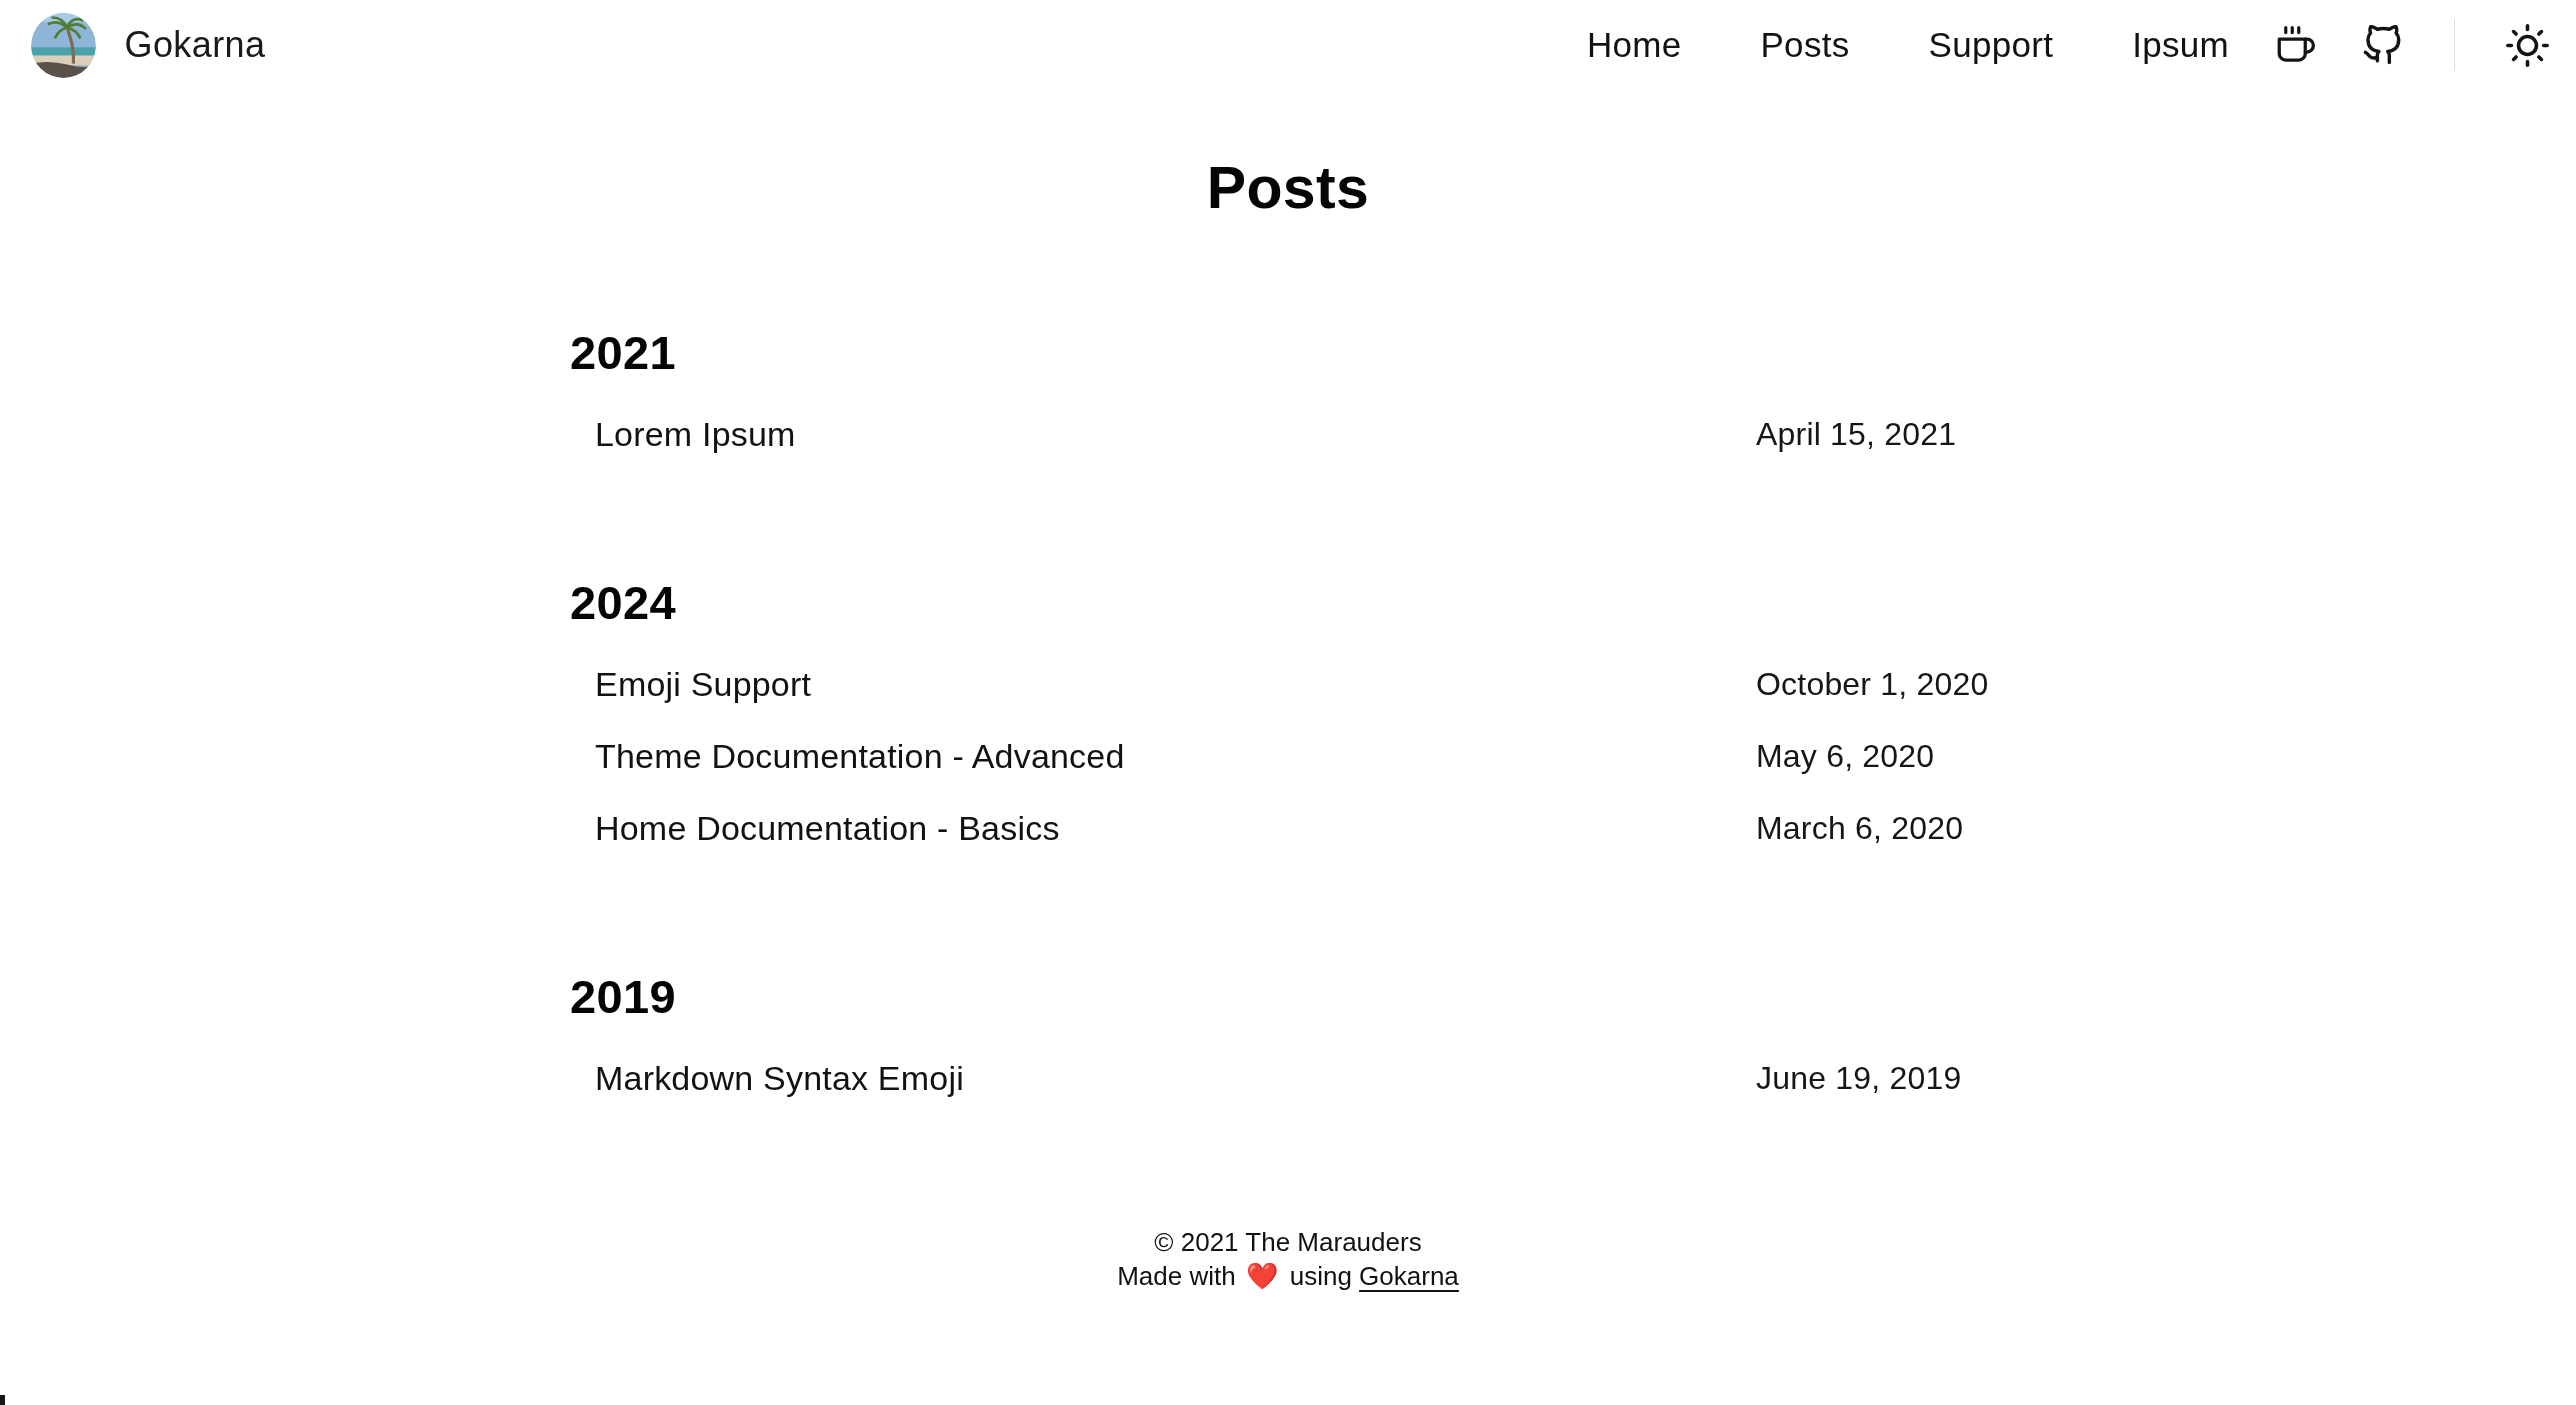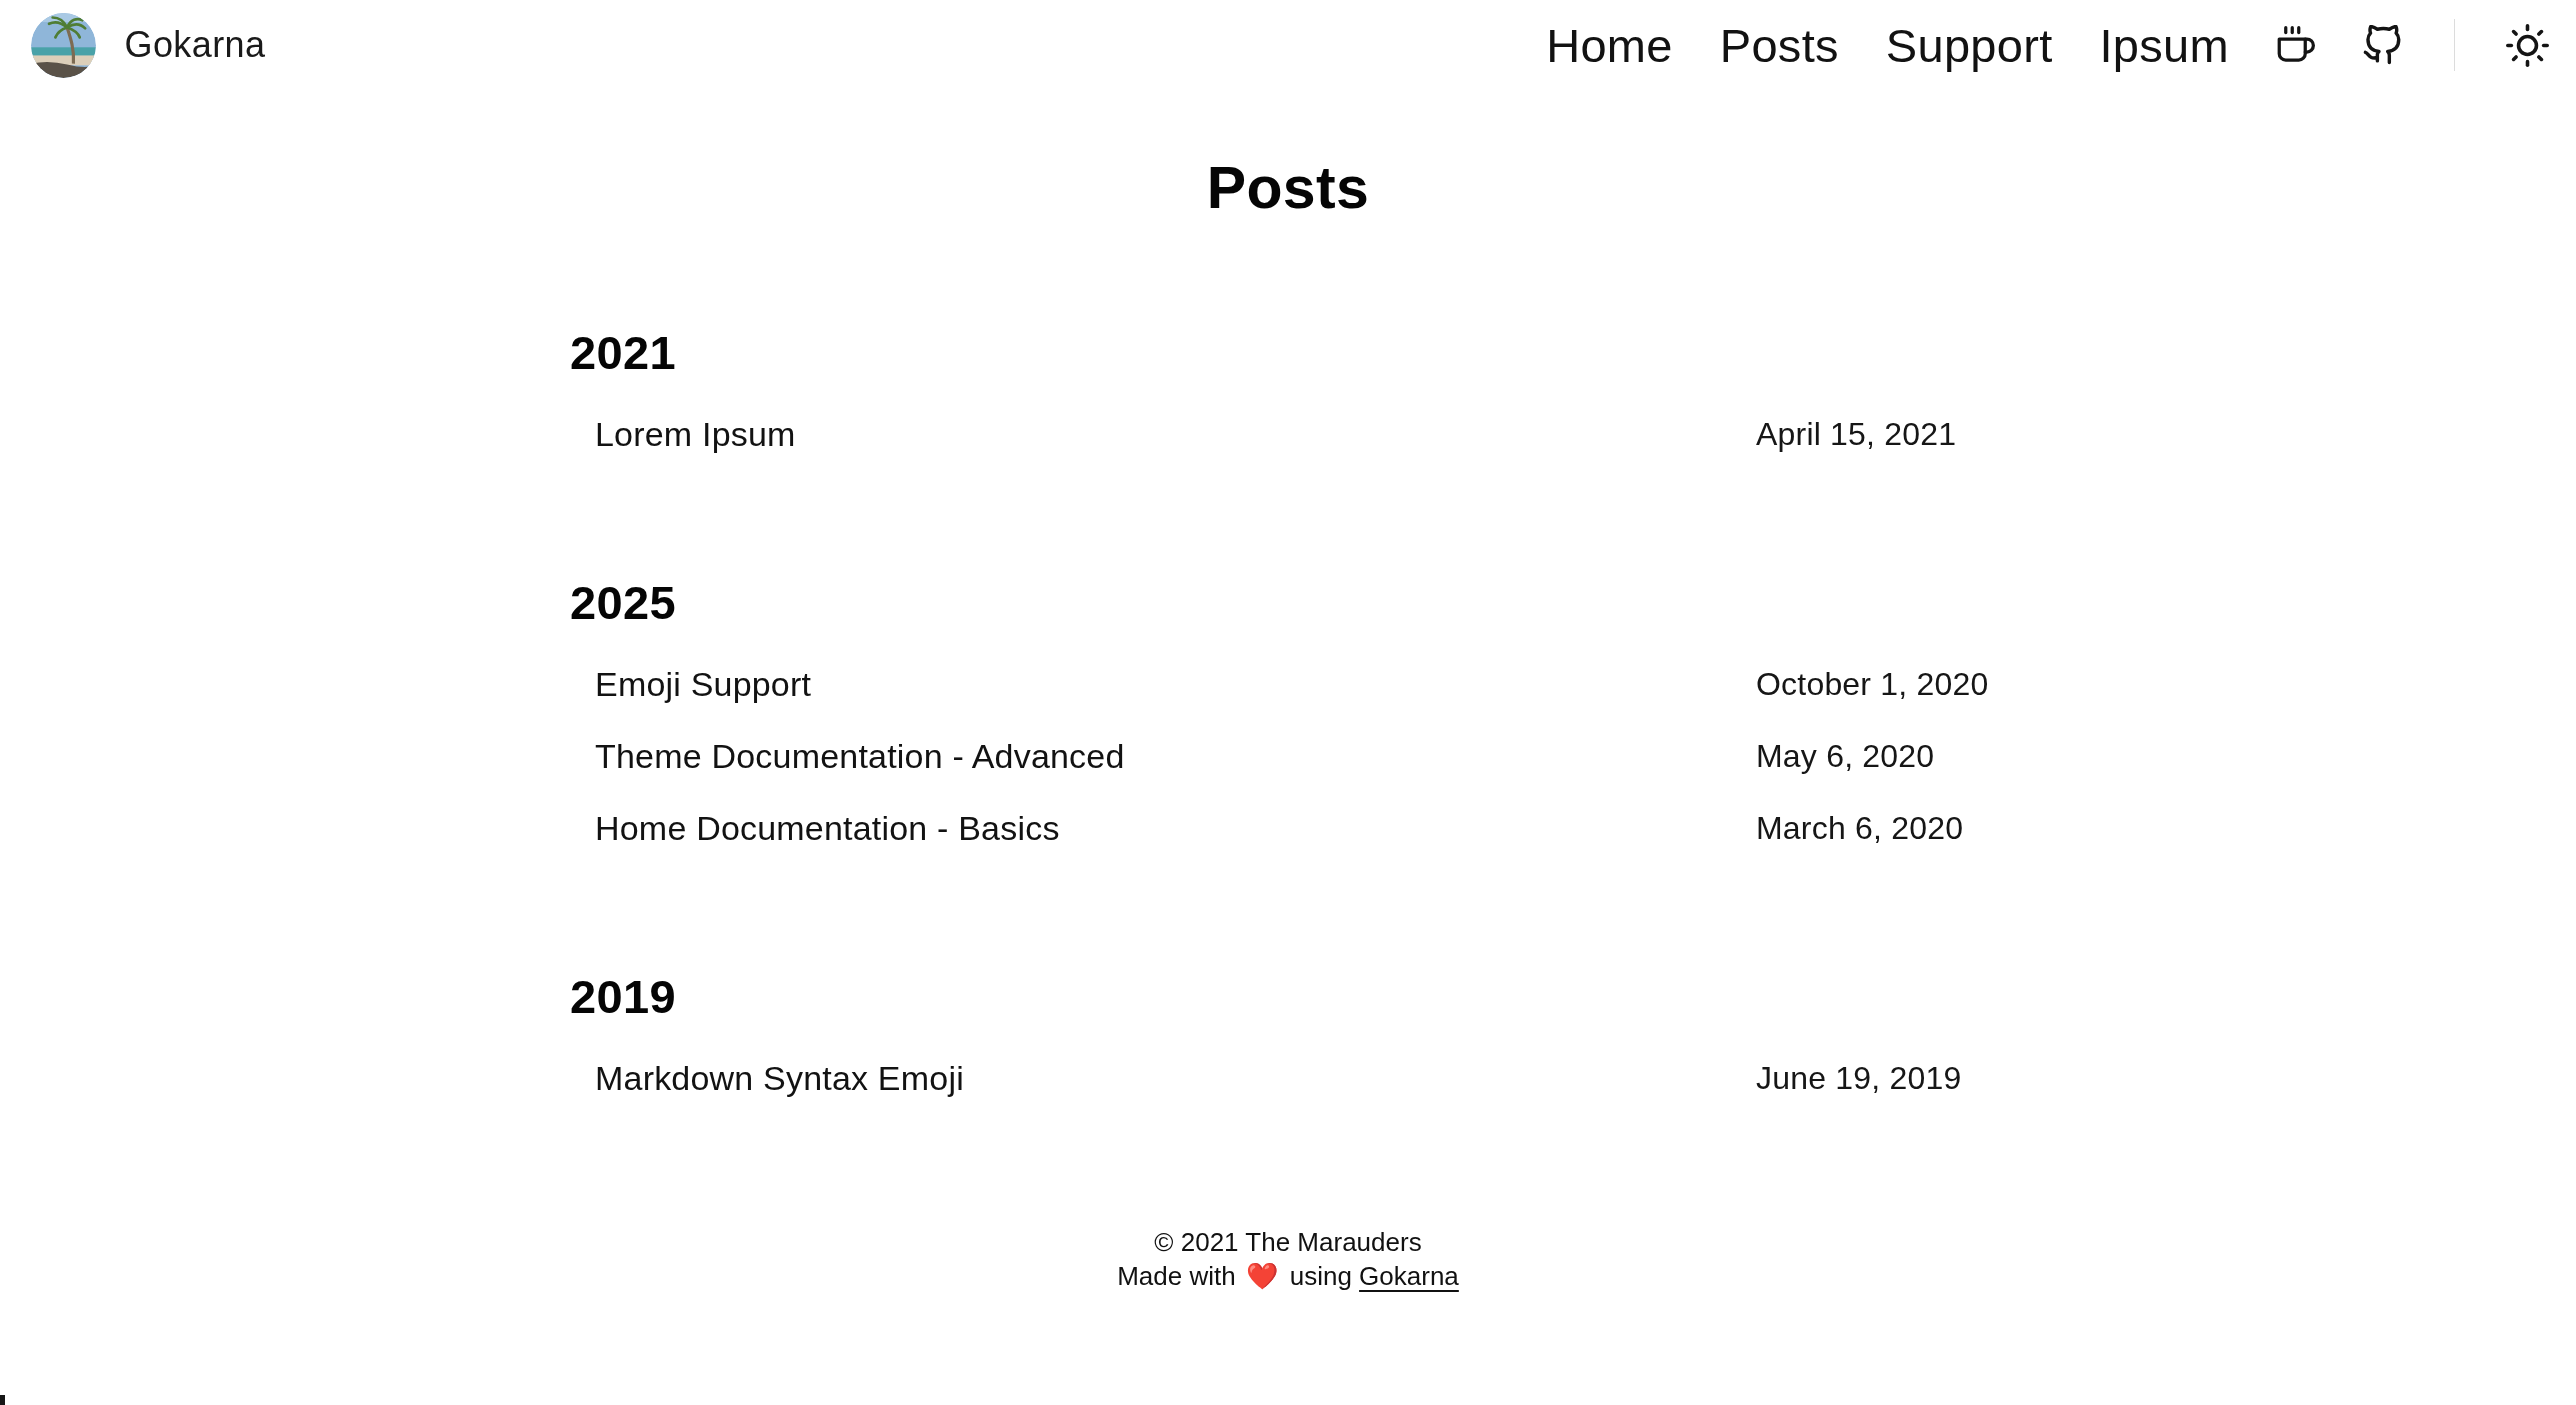--- a/index.html
+++ b/index.html
@@ -21,21 +21,21 @@
     padding: 0 27px 0 30.5px;
   }
   .header-left { display: flex; align-items: center; gap: 29px; }
   .avatar {
     width: 65px; height: 65px; border-radius: 50%;
     overflow: hidden; display: block; flex: 0 0 auto;
   }
   .site-title { font-size: 36px; font-weight: 500; letter-spacing: 0.4px; color: #1a1a1a; }
 
   .nav { display: flex; align-items: center; gap: 47px; }
-  .nav-link { font-size: 47px; font-weight: 400; color: #121212; letter-spacing: 0.3px; }
+  .nav-link { font-size: 35px; font-weight: 400; color: #121212; letter-spacing: 0.3px; margin-left: 32px; }
   .icon-link { display: flex; align-items: center; }
   .icon-link svg { stroke: #141414; fill: none; stroke-width: 2; stroke-linecap: round; stroke-linejoin: round; }
   .nav-divider { width: 1.8px; height: 52px; background: #dcdcdc; margin: 0 3.6px; }
   .theme-toggle { background: none; border: none; display: flex; align-items: center; cursor: pointer; padding: 0; }
   .theme-toggle svg { stroke: #141414; fill: none; stroke-width: 2; stroke-linecap: round; stroke-linejoin: round; }
 
   
   .content { width: 1436px; margin: 0 auto; }
   .page-title {
     margin-top: 66px;
@@ -160,21 +160,21 @@
     <h2>2021</h2>
     <ul class="post-list">
   <li class="post-row">
     <a class="post-title">Lorem Ipsum</a>
     <span class="post-date">April 15, 2021</span>
   </li>
 </ul>
   </section>
 
   <section class="year-section">
-    <h2>2025</h2>
+    <h2>2024</h2>
     <ul class="post-list">
   <li class="post-row">
     <a class="post-title">Emoji Support</a>
     <span class="post-date">October 1, 2020</span>
   </li>
 
   <li class="post-row">
     <a class="post-title">Theme Documentation - Advanced</a>
     <span class="post-date">May 6, 2020</span>
   </li>

